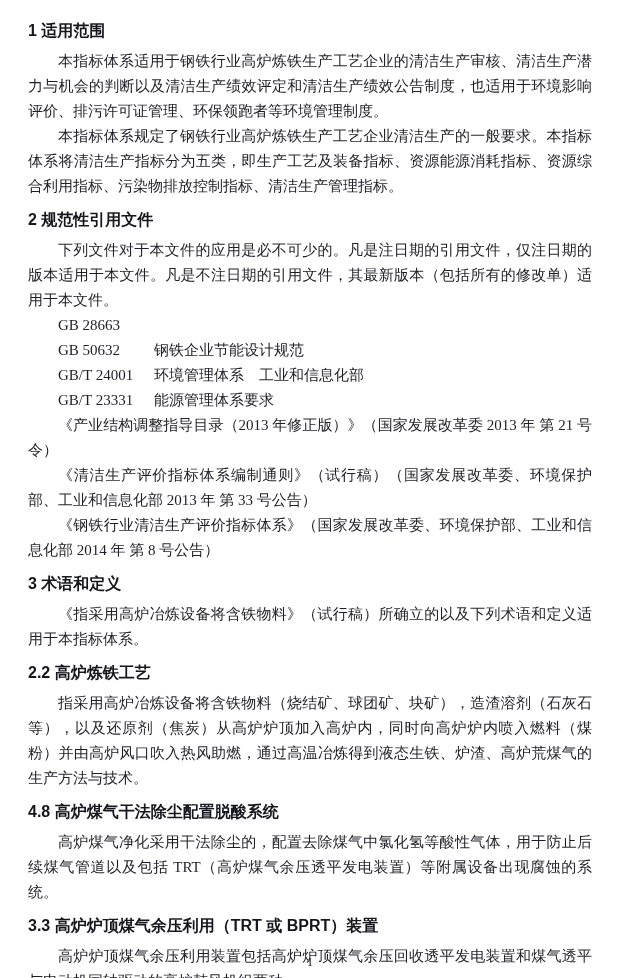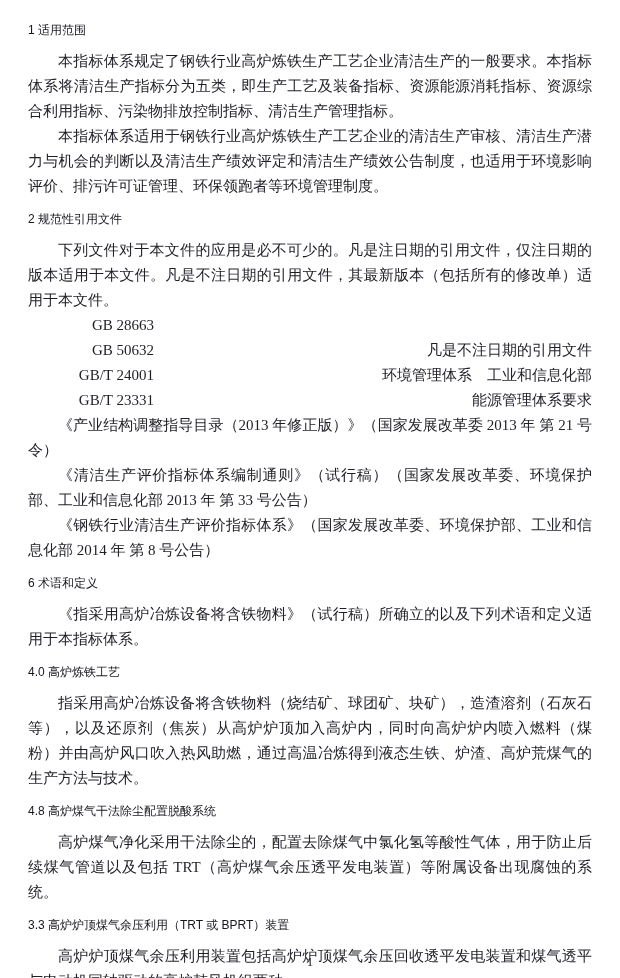--- a/index.html
+++ b/index.html
@@ -15,38 +15,37 @@
     box-sizing: border-box;
     padding: 10px 28px 0 28px;
     overflow: hidden;
     color: #1e1e26;
     font-family: "Liberation Serif", "DejaVu Serif", serif;
     font-size: 15px;
     line-height: 25px;
   }
   .sec-heading {
     font-family: "Liberation Sans", "DejaVu Sans", sans-serif;
-    font-weight: normal;
-    font-size: 12px;
+    font-weight: bold;
+    font-size: 16px;
     line-height: 25px;
     margin: 8px 0 6px 0;
     color: #16161e;
   }
   .para {
     margin: 0;
     text-indent: 2em;
     text-align: justify;
   }
   .ref-list {
     margin: 0 0 0 2em;
   }
   .ref-row {
     display: flex;
     line-height: 25px;
-    text-align: right;
   }
   .ref-code {
     width: 96px;
     flex: 0 0 96px;
   }
   .ref-title {
     flex: 1;
   }
   .page-number {
     position: absolute;
@@ -58,52 +57,52 @@
     line-height: 16px;
     color: #1e1e26;
   }
 </style>
 </head>
 <body>
 
 <div class="doc-page">
 
   <h2 class="sec-heading">1  适用范围</h2>
+  <p class="para">本指标体系适用于钢铁行业高炉炼铁生产工艺企业的清洁生产审核、清洁生产潜力与机会的判断以及清洁生产绩效评定和清洁生产绩效公告制度，也适用于环境影响评价、排污许可证管理、环保领跑者等环境管理制度。</p>
   <p class="para">本指标体系规定了钢铁行业高炉炼铁生产工艺企业清洁生产的一般要求。本指标体系将清洁生产指标分为五类，即生产工艺及装备指标、资源能源消耗指标、资源综合利用指标、污染物排放控制指标、清洁生产管理指标。</p>
-  <p class="para">本指标体系适用于钢铁行业高炉炼铁生产工艺企业的清洁生产审核、清洁生产潜力与机会的判断以及清洁生产绩效评定和清洁生产绩效公告制度，也适用于环境影响评价、排污许可证管理、环保领跑者等环境管理制度。</p>
 
   <h2 class="sec-heading">2  规范性引用文件</h2>
   <p class="para">下列文件对于本文件的应用是必不可少的。凡是注日期的引用文件，仅注日期的版本适用于本文件。凡是不注日期的引用文件，其最新版本（包括所有的修改单）适用于本文件。</p>
 
   <div class="ref-list">
     <div class="ref-row">
       <span class="ref-code">GB 28663</span>
     </div>
     <div class="ref-row">
       <span class="ref-code">GB 50632</span>
-      <span class="ref-title">凡是不注日期的引用文件</span>
+      <span class="ref-title">钢铁企业节能设计规范</span>
     </div>
     <div class="ref-row">
       <span class="ref-code">GB/T 24001</span>
       <span class="ref-title">环境管理体系　工业和信息化部</span>
     </div>
     <div class="ref-row">
       <span class="ref-code">GB/T 23331</span>
       <span class="ref-title">能源管理体系要求</span>
     </div>
   </div>
 
   <p class="para">《产业结构调整指导目录（2013 年修正版）》（国家发展改革委 2013 年 第 21 号令）</p>
   <p class="para">《清洁生产评价指标体系编制通则》（试行稿）（国家发展改革委、环境保护部、工业和信息化部 2013 年 第 33 号公告）</p>
   <p class="para">《钢铁行业清洁生产评价指标体系》（国家发展改革委、环境保护部、工业和信息化部 2014 年 第 8 号公告）</p>
 
-  <h2 class="sec-heading">6  术语和定义</h2>
+  <h2 class="sec-heading">3  术语和定义</h2>
   <p class="para">《指采用高炉冶炼设备将含铁物料》（试行稿）所确立的以及下列术语和定义适用于本指标体系。</p>
 
-  <h2 class="sec-heading">4.0  高炉炼铁工艺</h2>
+  <h2 class="sec-heading">2.2  高炉炼铁工艺</h2>
   <p class="para">指采用高炉冶炼设备将含铁物料（烧结矿、球团矿、块矿），造渣溶剂（石灰石等），以及还原剂（焦炭）从高炉炉顶加入高炉内，同时向高炉炉内喷入燃料（煤粉）并由高炉风口吹入热风助燃，通过高温冶炼得到液态生铁、炉渣、高炉荒煤气的生产方法与技术。</p>
 
   <h2 class="sec-heading">4.8  高炉煤气干法除尘配置脱酸系统</h2>
   <p class="para">高炉煤气净化采用干法除尘的，配置去除煤气中氯化氢等酸性气体，用于防止后续煤气管道以及包括 TRT（高炉煤气余压透平发电装置）等附属设备出现腐蚀的系统。</p>
 
   <h2 class="sec-heading">3.3  高炉炉顶煤气余压利用（TRT 或 BPRT）装置</h2>
   <p class="para">高炉炉顶煤气余压利用装置包括高炉炉顶煤气余压回收透平发电装置和煤气透平与电动机同轴驱动的高炉鼓风机组两种。</p>
 
   <div class="page-number">1</div>
 </div>

